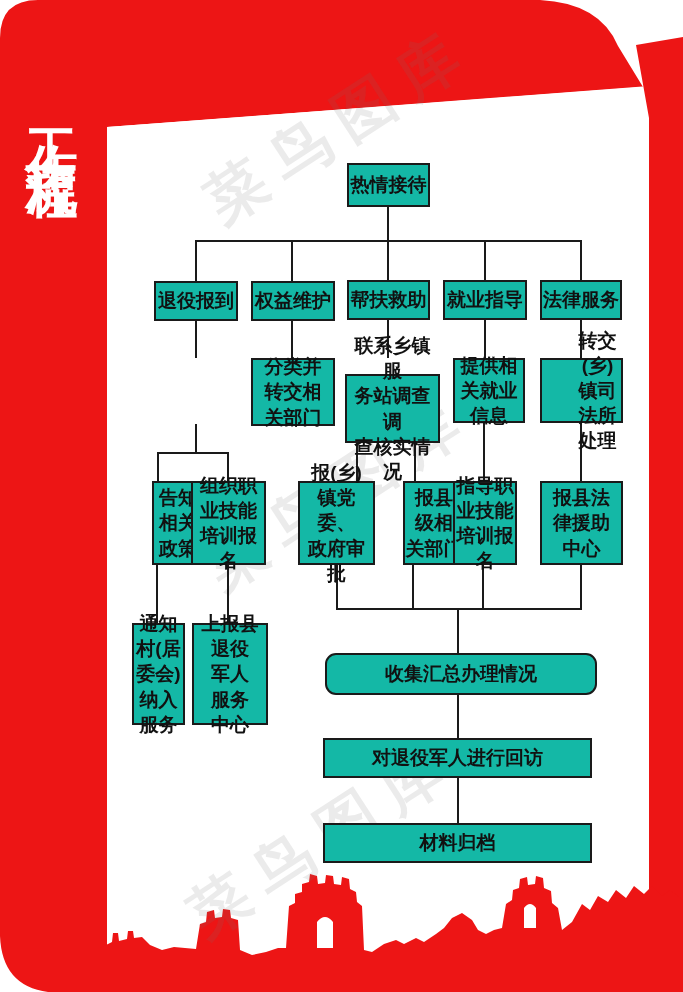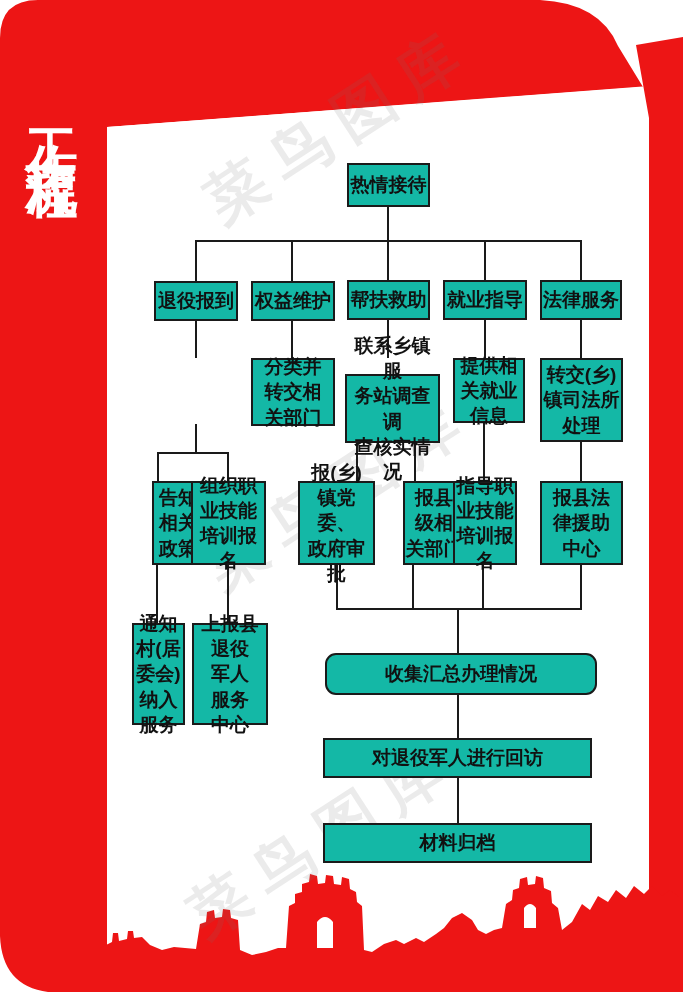--- a/index.html
+++ b/index.html
@@ -91,21 +91,21 @@
   <div class="node" style="left:540px;top:280px;width:82px;height:40px;">法律服务</div>
   <div class="node" style="left:251px;top:358px;width:84px;height:68px;">分类并
 转交相
 关部门</div>
   <div class="node" style="left:345px;top:374px;width:95px;height:69px;">联系乡镇服
 务站调查调
 查核实情况</div>
   <div class="node" style="left:453px;top:358px;width:72px;height:65px;">提供相
 关就业
 信息</div>
-  <div class="node" style="left:540px;top:358px;width:83px;height:84px;">转交(乡)
+  <div class="node" style="left:540px;top:358px;width:83px;height:65px;padding-left:32px;">转交(乡)
 镇司法所
 处理</div>
   <div class="node" style="left:131px;top:481px;width:52px;height:84px;margin-left:21px;">告知
 相关
 政策</div>
   <div class="node" style="left:191px;top:481px;width:75px;height:84px;">组织职
 业技能
 培训报名</div>
   <div class="node" style="left:298px;top:481px;width:77px;height:84px;">报(乡)
 镇党委、

